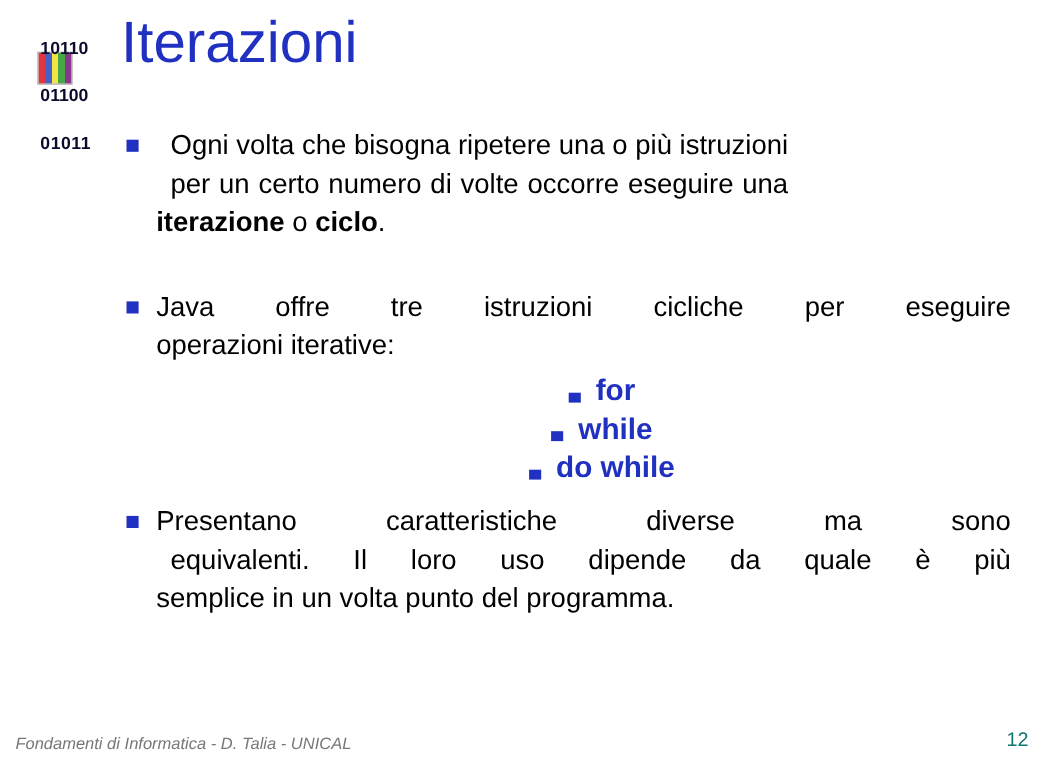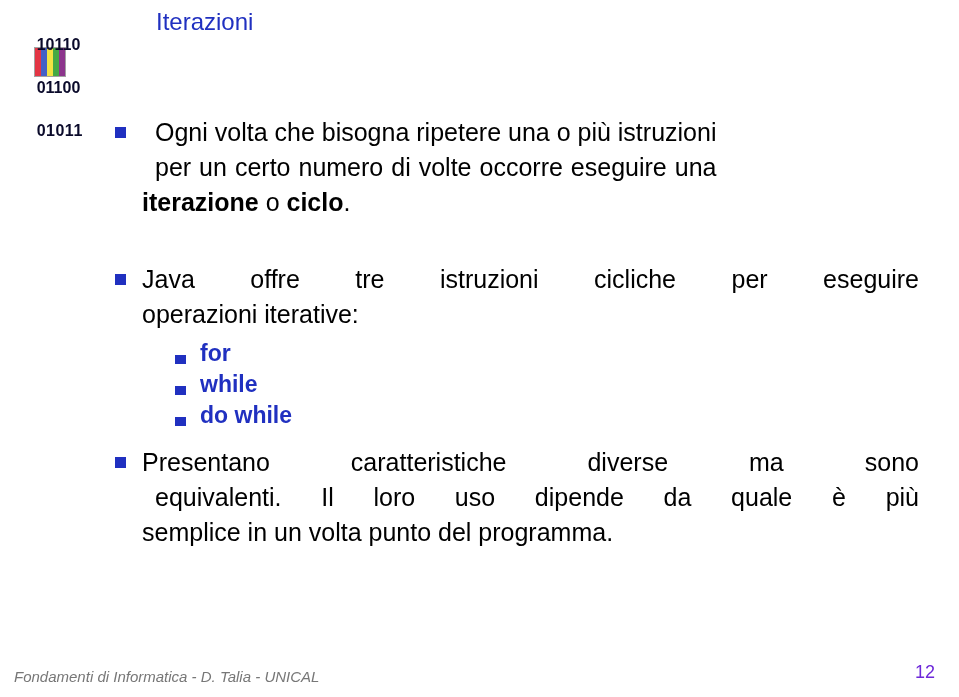--- a/index.html
+++ b/index.html
@@ -41,23 +41,22 @@
     height: 28px;
     background: linear-gradient(90deg,#e02030 0 20%,#3050c0 20% 40%,#f0e030 40% 60%,#30a030 60% 80%,#802080 80% 100%);
     border: 1px solid #999;
     z-index: -1;
     opacity: 0.9;
   }
   .title {
     position: absolute;
     left: 110px;
     top: 8px;
-    font-size: 24px;
+    font-size: 53px;
     color: #2030c0;
-    margin-left: 46px;
   }
   .content {
     position: absolute;
     left: 115px;
     top: 115px;
     right: 40px;
     font-size: 25px;
     color: #000;
   }
   .bullet-row {
@@ -86,21 +85,22 @@
   }
   .inner-list {
     margin-left: 60px;
     margin-top: 6px;
     margin-bottom: 16px;
   }
   .inner-row {
     display: flex;
     align-items: center;
     margin-bottom: 4px;
-    font-size: 23px;
+    font-size: 27px;
+    justify-content: center;
   }
   .kw {
     color: #2030c0;
     font-weight: bold;
   }
   .bold {
     font-weight: bold;
   }
   .spacer { height: 34px; }
   .just-line {
@@ -114,21 +114,21 @@
     bottom: 12px;
     font-size: 15px;
     color: #777;
     font-style: italic;
   }
   .pagenum {
     position: absolute;
     right: 24px;
     bottom: 14px;
     font-size: 18px;
-    color: #6d28d9;
+    color: #0f766e;
   }
 </style>
 </head>
 <body>
 
 <div class="slide">
 
   <div class="deco">
     <div class="stripcube"></div>
     <div class="bincol">

